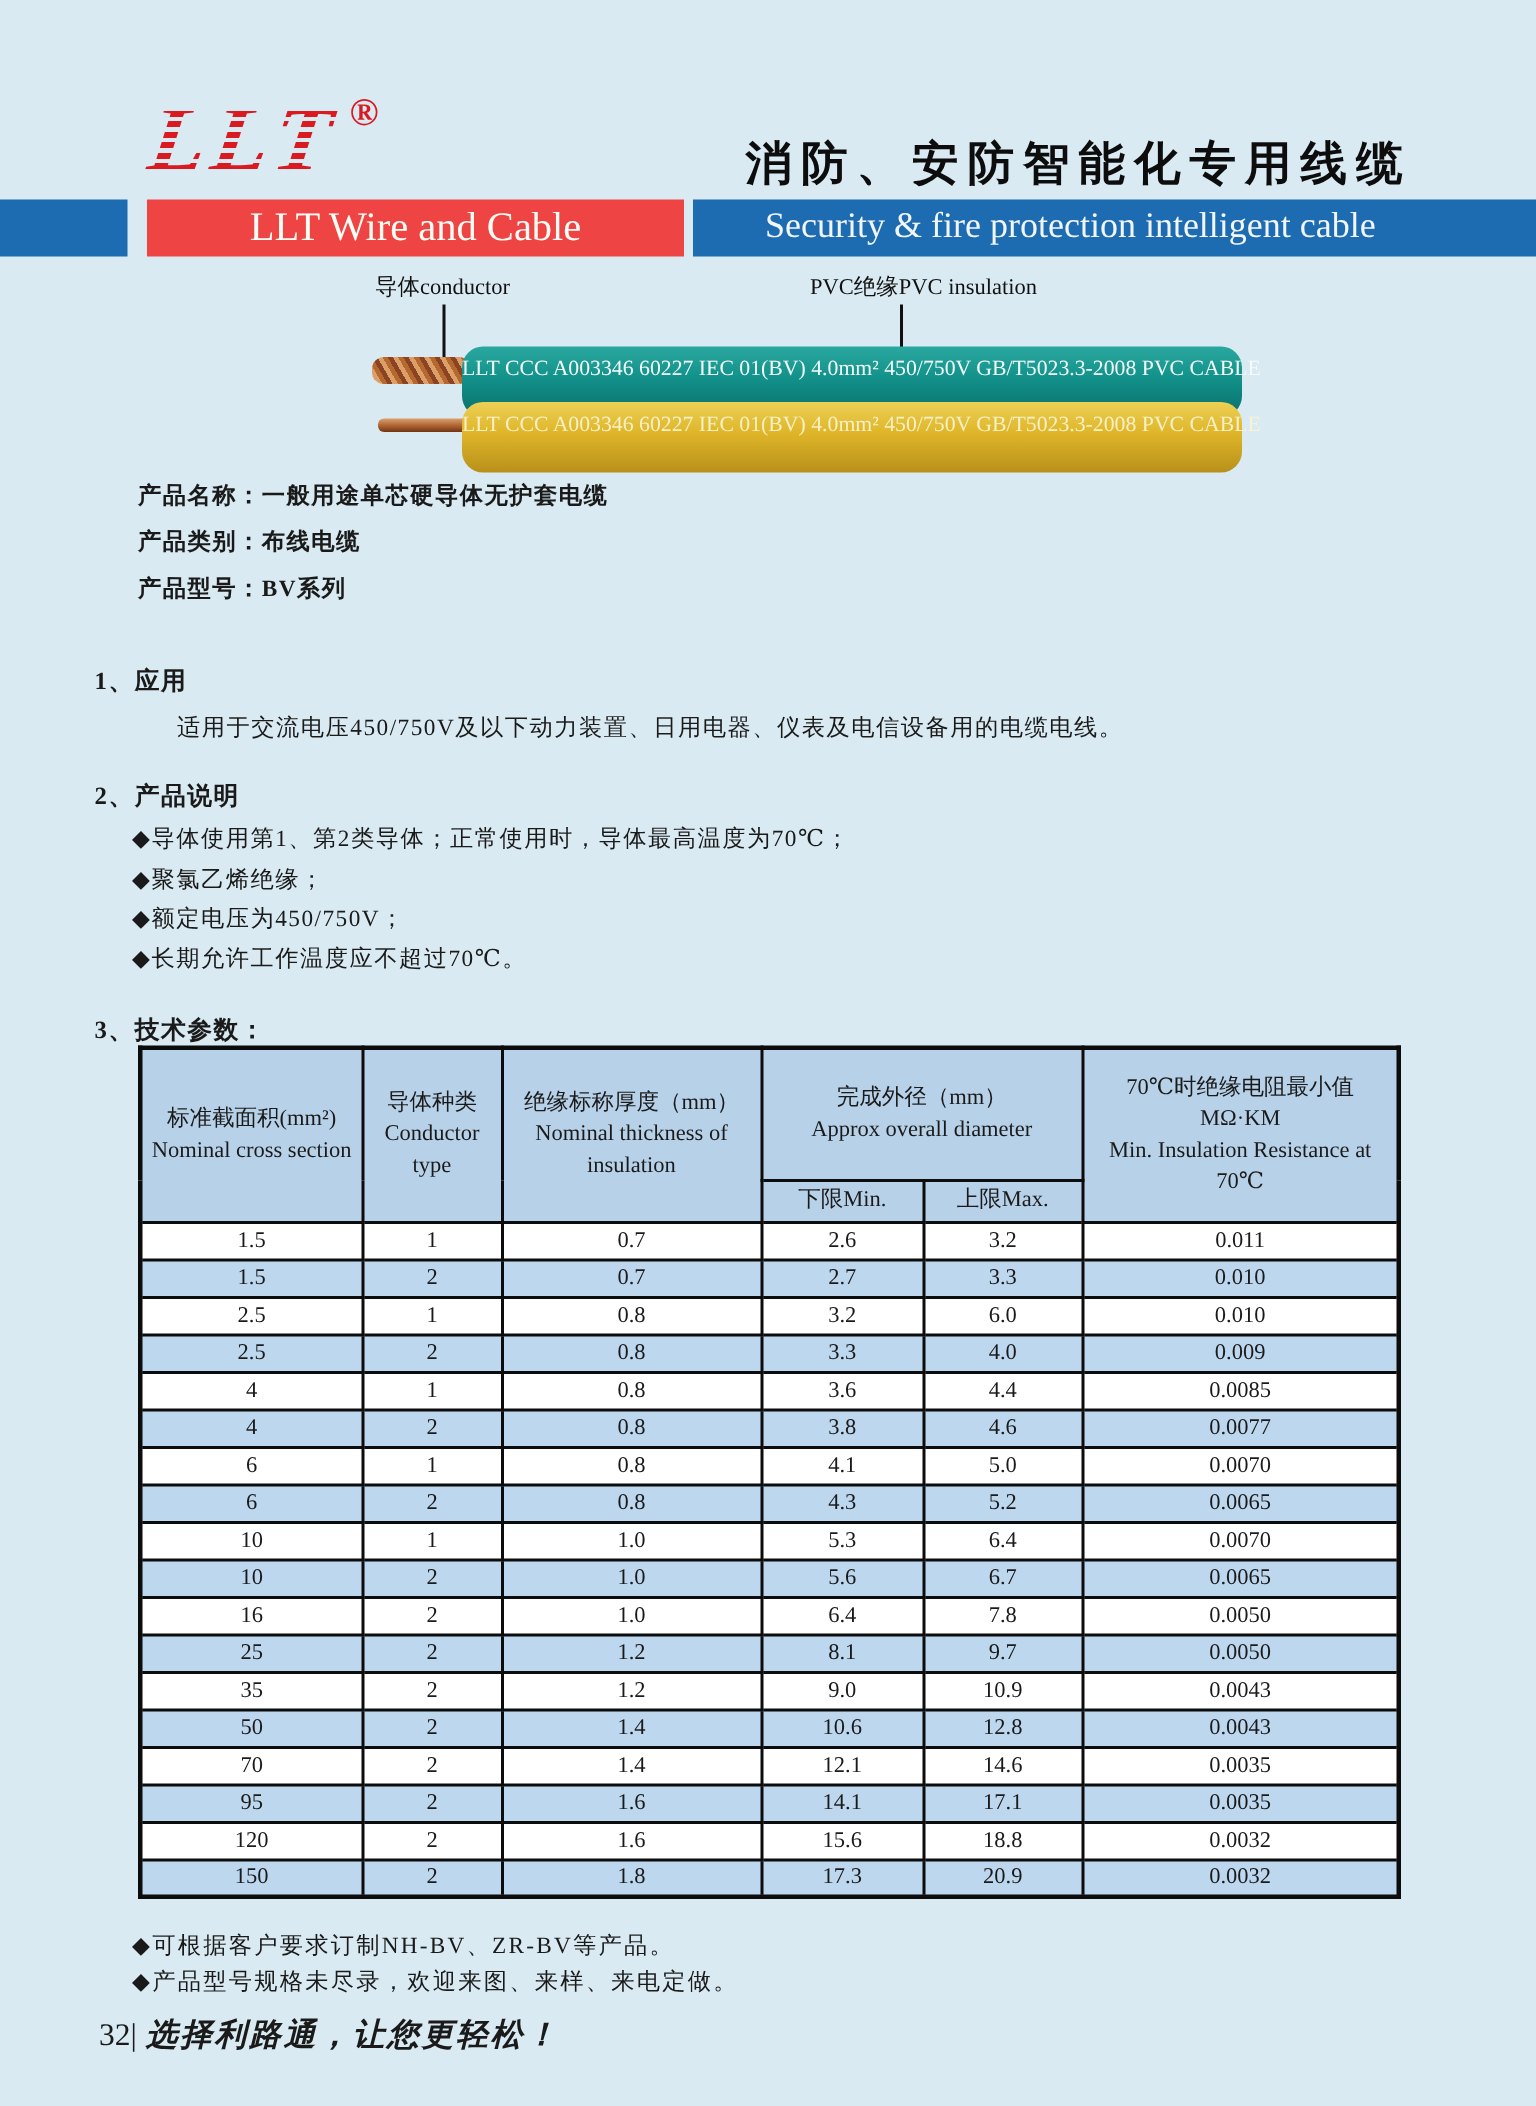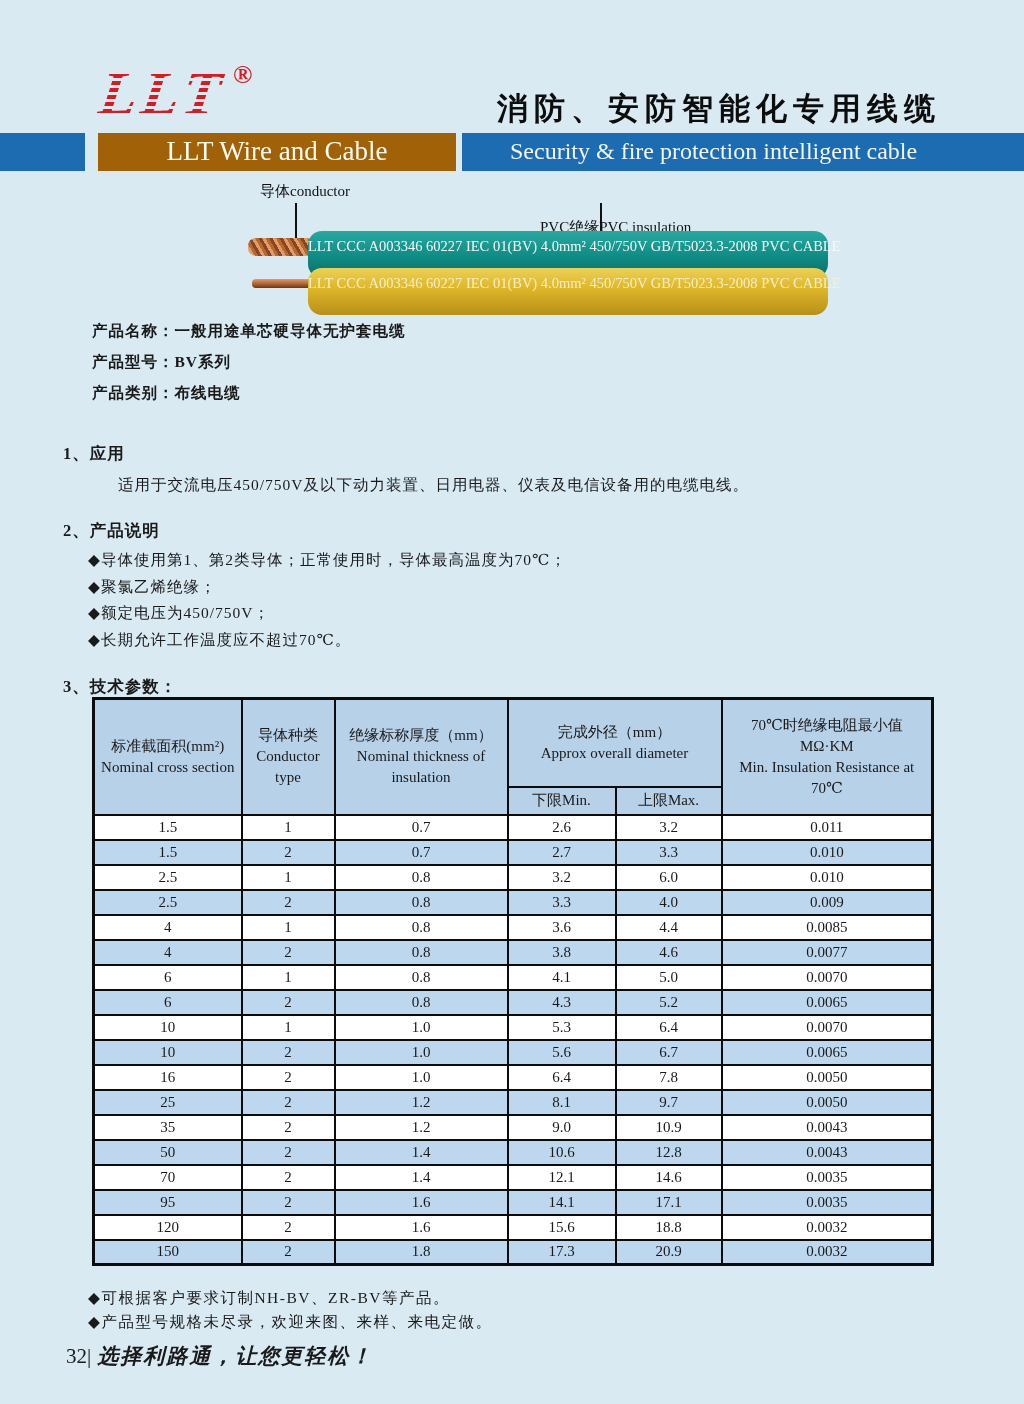--- a/index.html
+++ b/index.html
@@ -26,21 +26,21 @@
     position:absolute; left:233px; top:60px;
     font-size:26px; color:#da1a21; font-weight:bold;
   }
   .brand-cn {
     position:absolute; left:257px; top:86px;
     font-size:34px; color:#c9a850; letter-spacing:3px;
   }
   .bar-left-blue { position:absolute; left:0; top:133px; width:85px; height:38px; background:#1d6bb0; }
   .banner-gold {
     position:absolute; left:98px; top:133px; width:358px; height:38px;
-    background:#a16207; color:#fdfdf5; text-align:center;
+    background:#ef4444; color:#fdfdf5; text-align:center;
     font-size:27px; line-height:37px;
   }
   .title-cn {
     position:absolute; left:497px; top:88px; width:460px;
     font-size:31px; font-weight:bold; color:#0d0d0d;
     letter-spacing:6px; white-space:nowrap;
   }
   .banner-blue-right {
     position:absolute; left:462px; top:133px; width:562px; height:38px;
     background:#1d6bb0; color:#f2f6fb;
@@ -110,37 +110,37 @@
 <div class="page">
 
   <div class="logo-text">LLT</div>
   <div class="logo-stripes"></div>
   <div class="logo-reg">®</div>
   <div class="bar-left-blue"></div>
   <div class="banner-gold">LLT Wire and Cable</div>
   <div class="title-cn">消防、安防智能化专用线缆</div>
   <div class="banner-blue-right">Security &amp; fire protection intelligent cable</div>
 
-  <div class="fig-label" style="left:260px; top:182px;">导体conductor</div>
+  <div class="fig-label" style="left:250px; top:182px;">导体conductor</div>
   <div class="pointer-line" style="left:295px; top:203px; height:38px;"></div>
   <div class="pointer-dot" style="left:292px; top:241px;"></div>
 
-  <div class="fig-label" style="left:540px; top:182px;margin-top:36px;">PVC绝缘PVC insulation</div>
+  <div class="fig-label" style="left:540px; top:182px;">PVC绝缘PVC insulation</div>
   <div class="pointer-line" style="left:600px; top:203px; height:38px;"></div>
   <div class="pointer-dot" style="left:597px; top:241px;"></div>
 
   <div class="conductor-strand"></div>
   <div class="cable-body cable-teal">LLT CCC A003346 60227 IEC 01(BV) 4.0mm² 450/750V GB/T5023.3-2008 PVC CABLE</div>
   <div class="conductor-solid"></div>
   <div class="cable-body cable-yellow">LLT CCC A003346 60227 IEC 01(BV) 4.0mm² 450/750V GB/T5023.3-2008 PVC CABLE</div>
 
   <div class="product-info">
       <div class="pline">产品名称：一般用途单芯硬导体无护套电缆</div>
+      <div class="pline">产品类别：布线电缆</div>
       <div class="pline">产品型号：BV系列</div>
-      <div class="pline">产品类别：布线电缆</div>
     </div>
 
   <div class="sec-heading" style="left:63px; top:443px;">1、应用</div>
   <div class="s1-body">适用于交流电压450/750V及以下动力装置、日用电器、仪表及电信设备用的电缆电线。</div>
 
   <div class="sec-heading" style="left:63px; top:520px;">2、产品说明</div>
   <div class="bullet-list">
       <div class="bullet-item">◆导体使用第1、第2类导体；正常使用时，导体最高温度为70℃；</div>
       <div class="bullet-item">◆聚氯乙烯绝缘；</div>
       <div class="bullet-item">◆额定电压为450/750V；</div>

